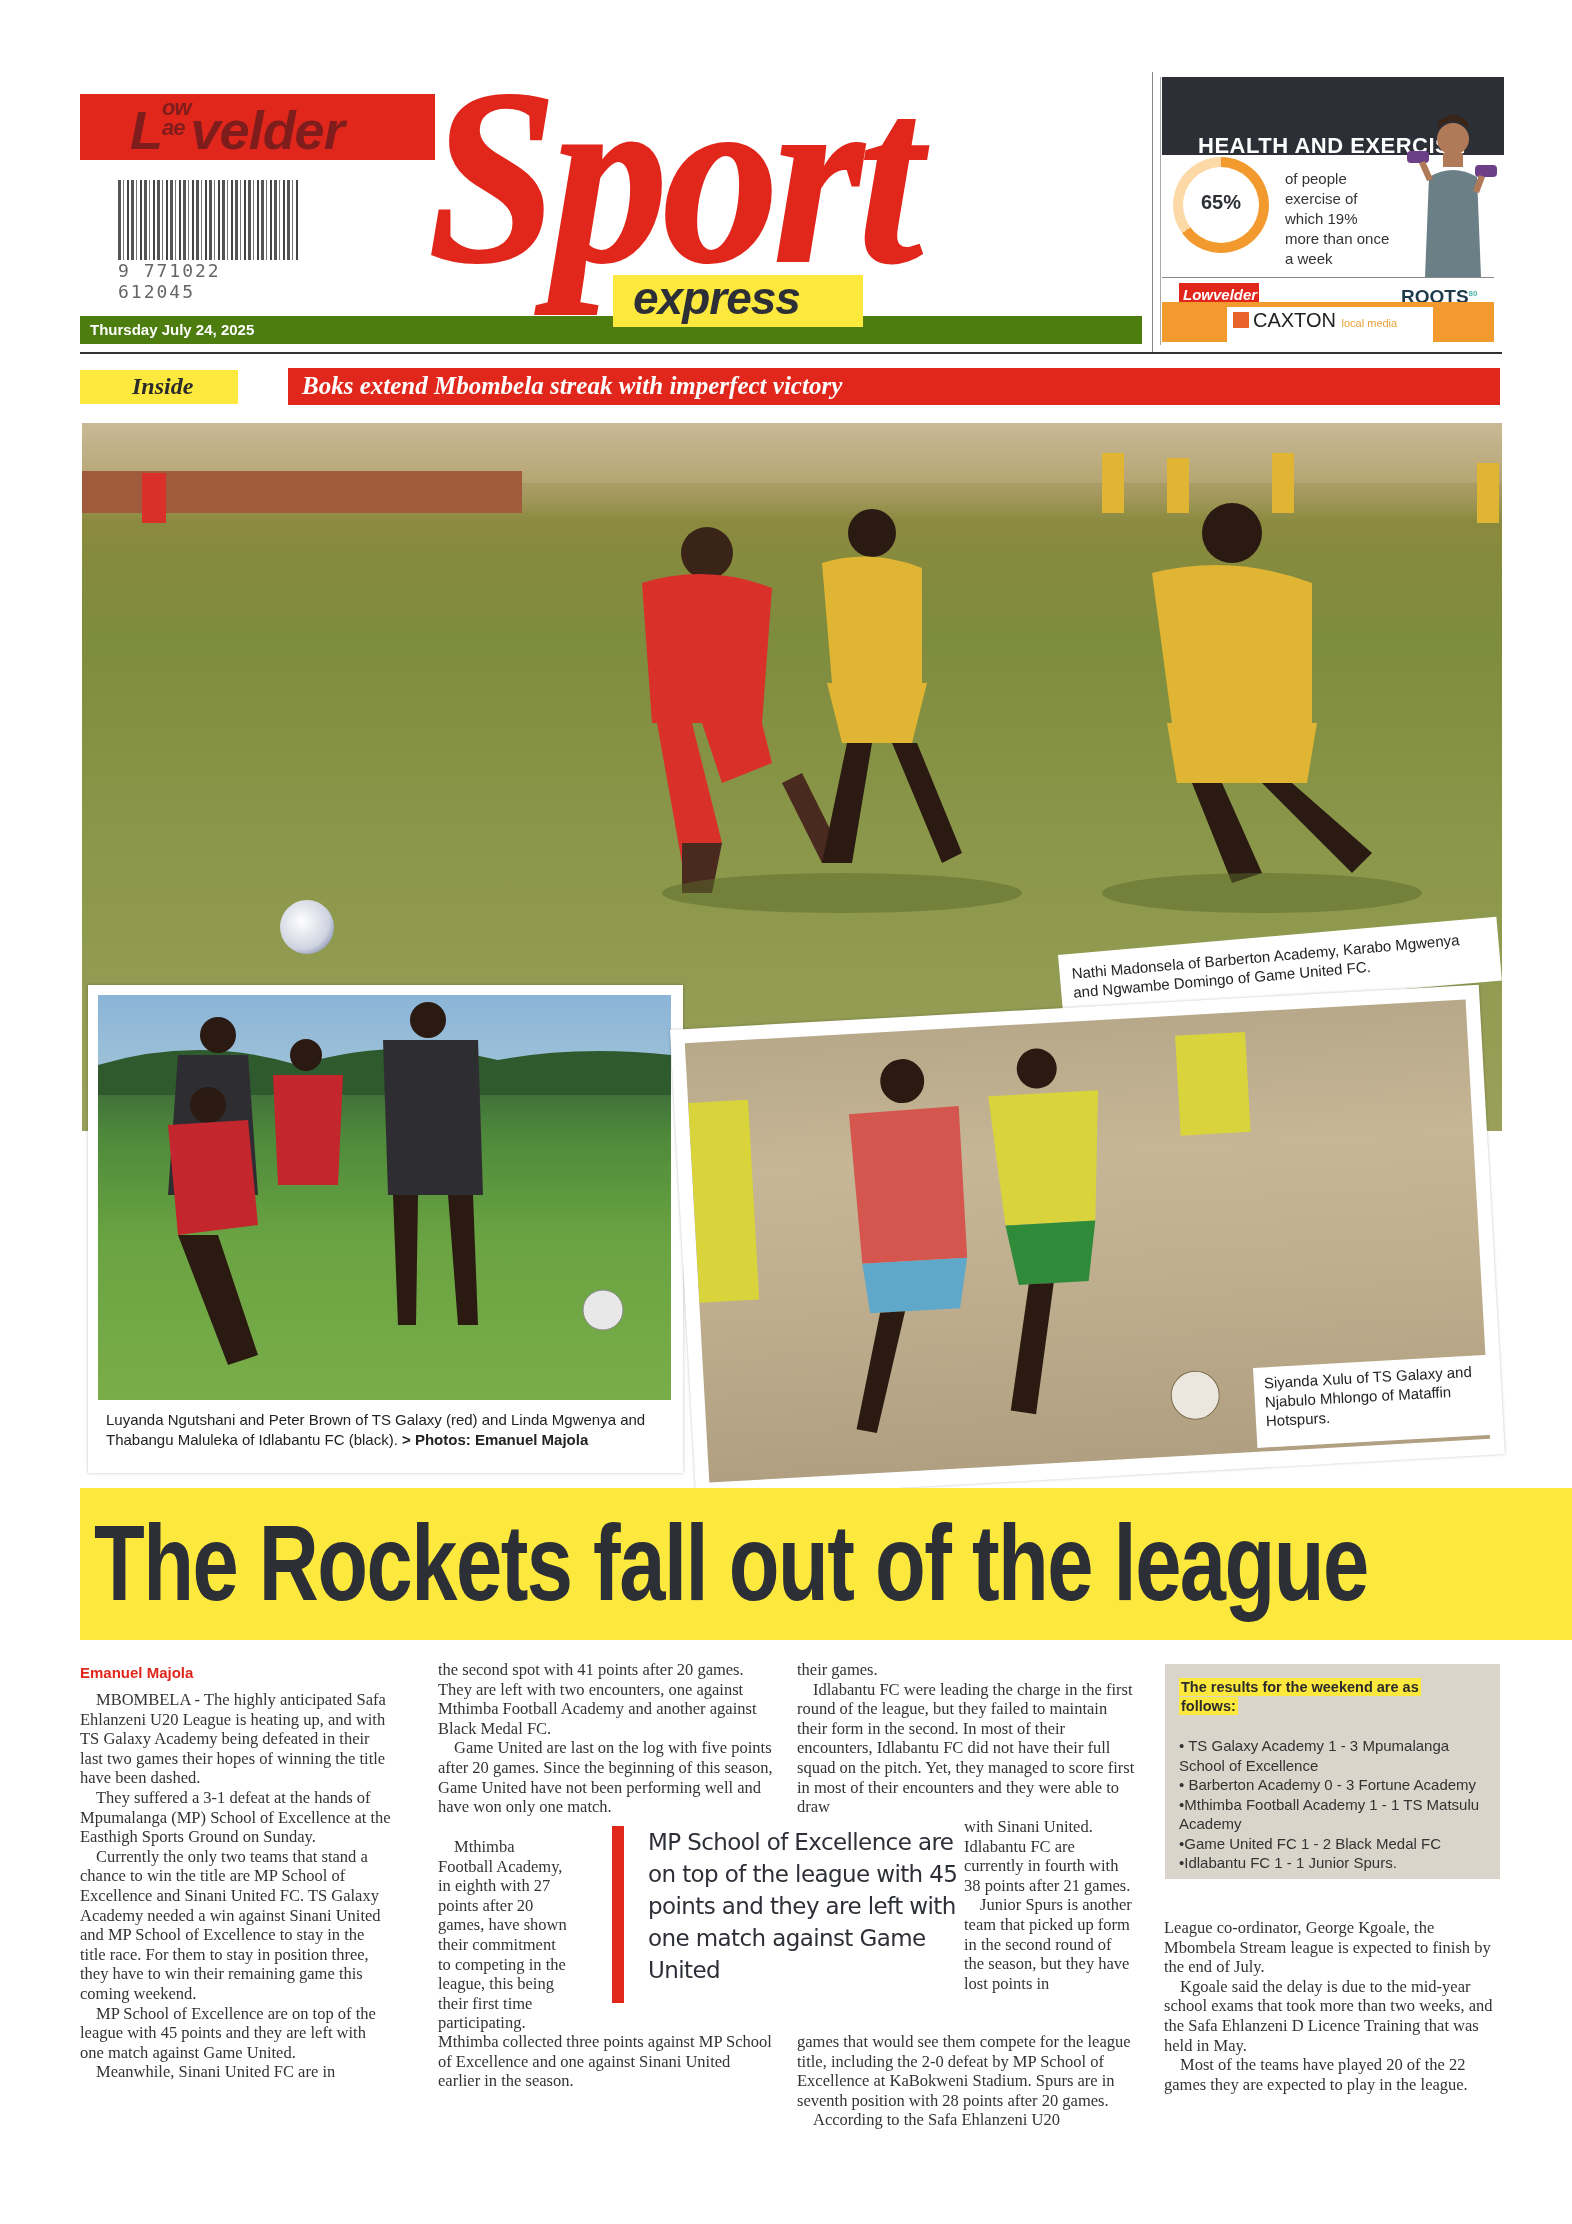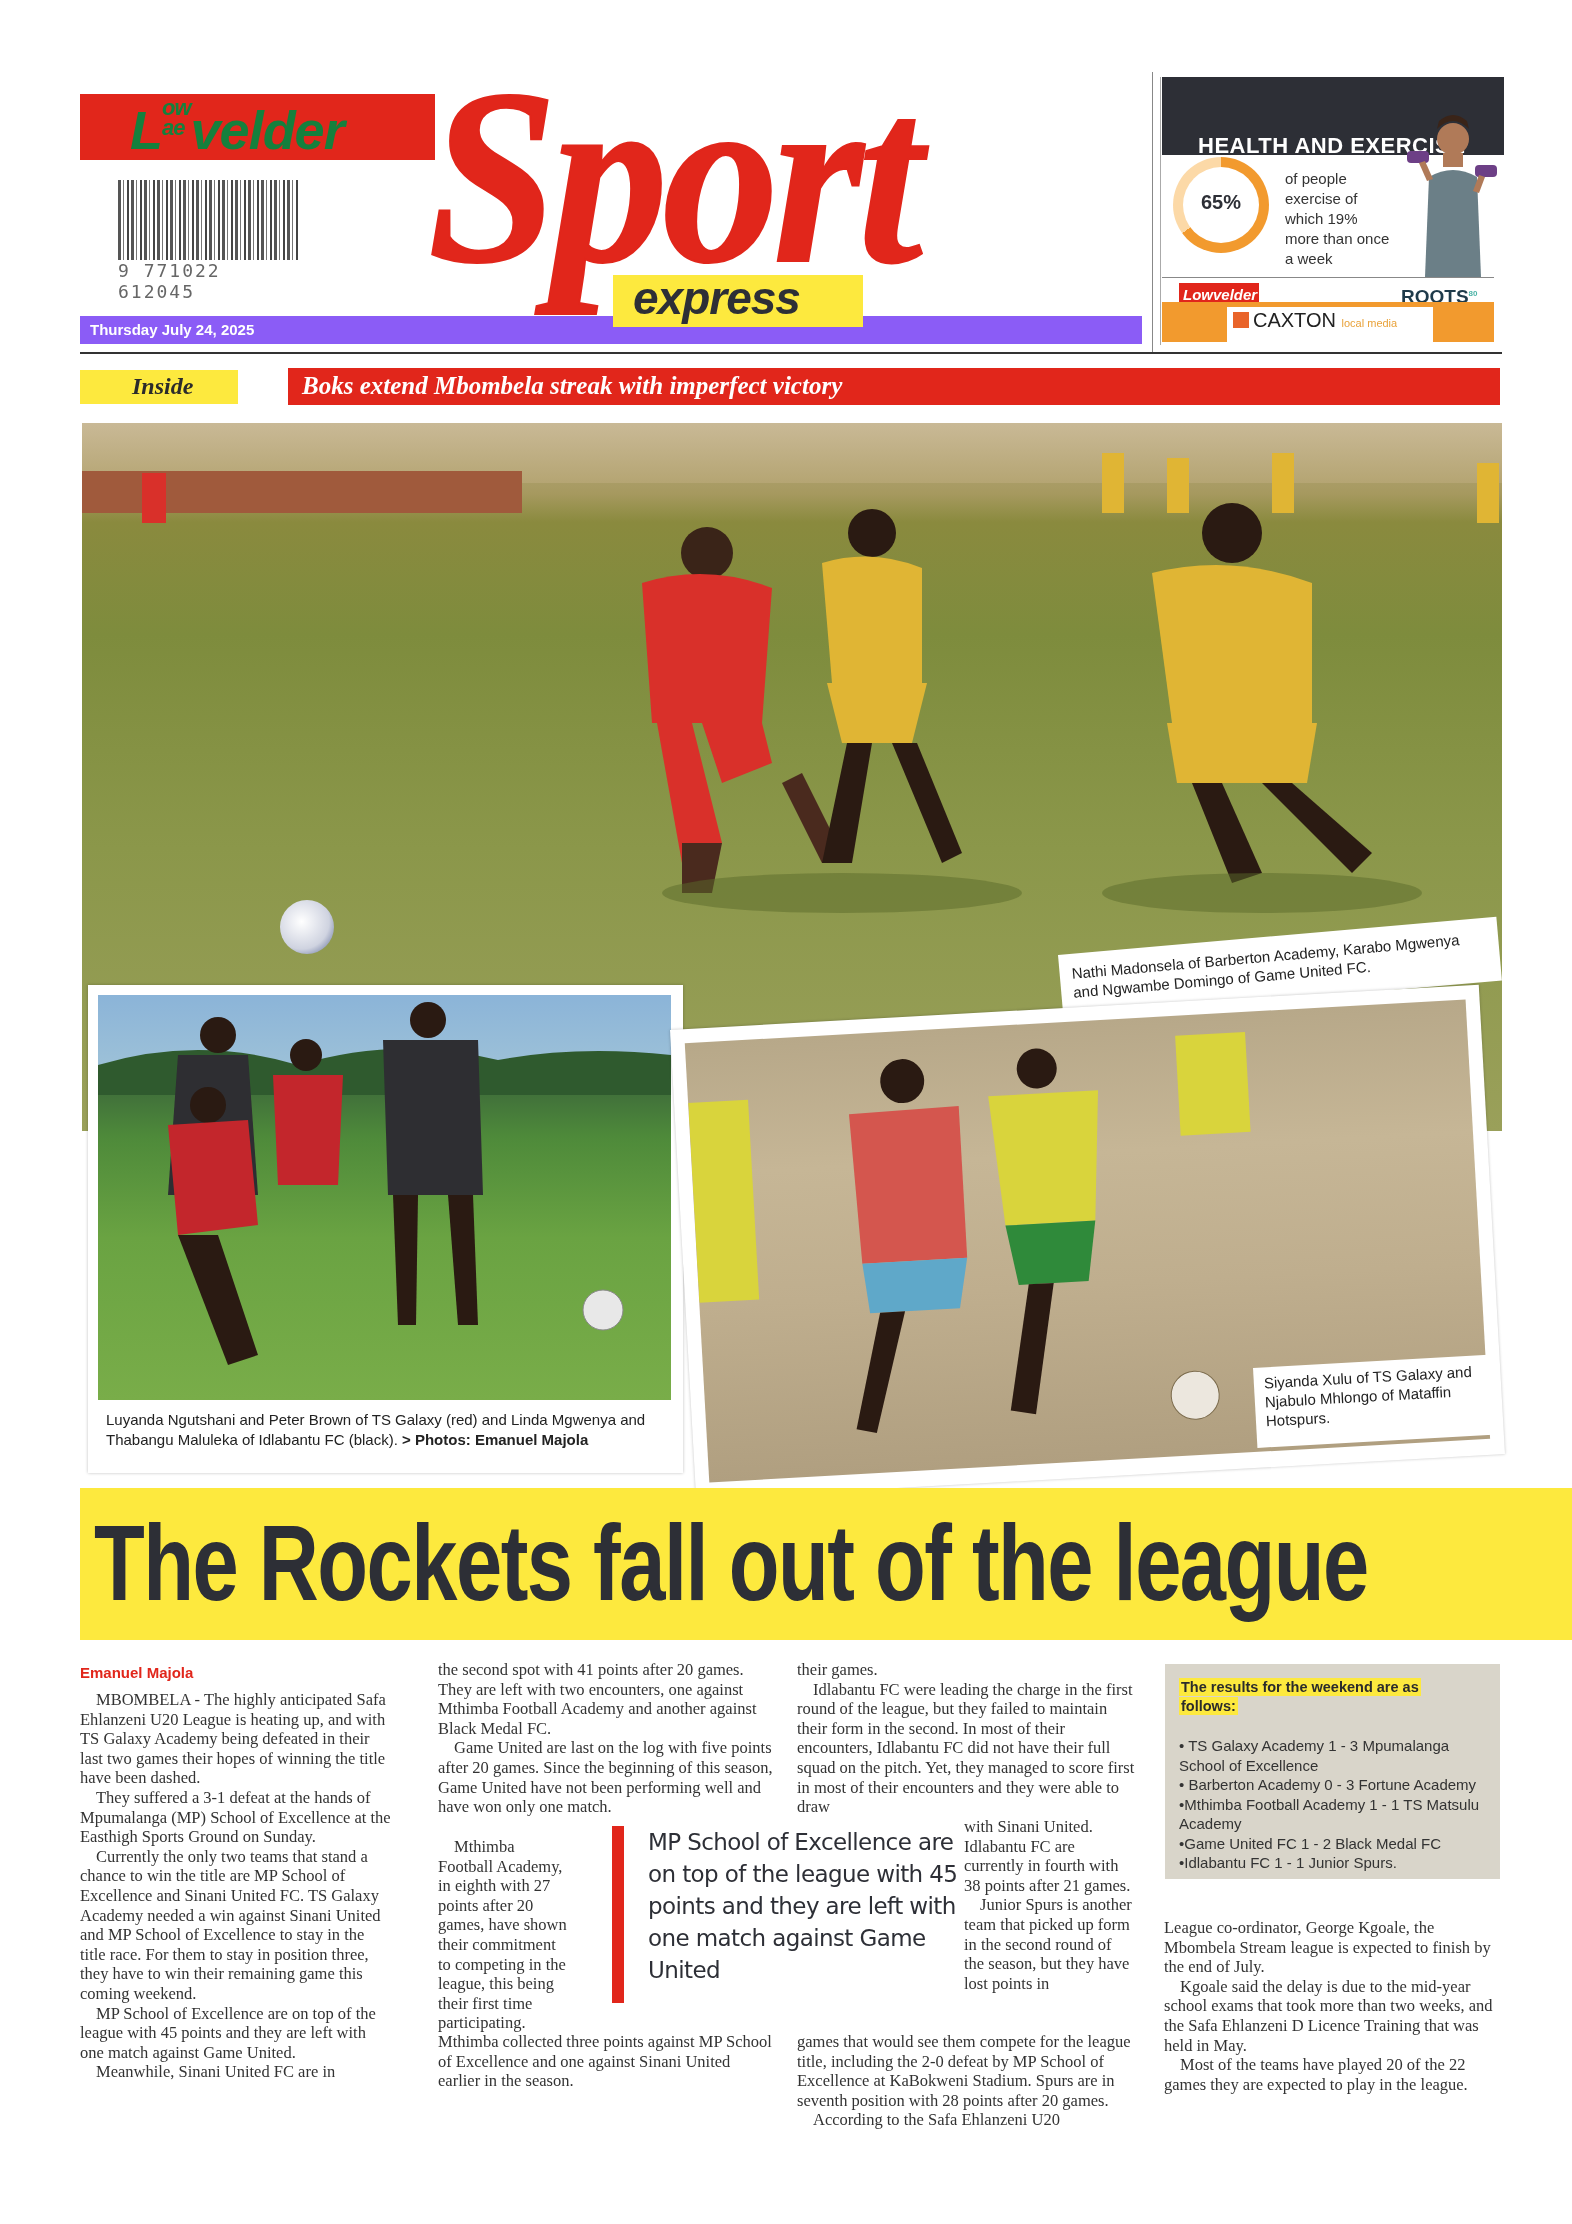--- a/index.html
+++ b/index.html
@@ -1,27 +1,27 @@
 <!DOCTYPE html>
 <html><head>
 <meta charset="utf-8">
 <style>
   * { box-sizing: border-box; margin: 0; padding: 0; }
   html, body { width: 1572px; height: 2224px; background: #ffffff; overflow: hidden; }
   body { position: relative; font-family: "Liberation Serif", serif; color: #2b2b2b; }
 
   
   .mast-bar-top { position: absolute; left: 80px; top: 94px; width: 355px; height: 66px; background: #e1261b; }
-  .lowvelder-logo { position: absolute; left: 130px; top: 98px; font-family: "Liberation Sans", sans-serif; font-weight: 700; font-style: italic; color: #15803d; font-size: 54px; letter-spacing: -1px; line-height: 60px; }
+  .lowvelder-logo { position: absolute; left: 130px; top: 98px; font-family: "Liberation Sans", sans-serif; font-weight: 700; font-style: italic; color: #7f1d1d; font-size: 54px; letter-spacing: -1px; line-height: 60px; }
   .lowvelder-logo .small { font-size: 22px; display: inline-block; line-height: 20px; vertical-align: 14px; }
   .barcode { position: absolute; left: 118px; top: 180px; width: 180px; height: 100px; }
   .barcode-bars { width: 180px; height: 80px;
     background: repeating-linear-gradient(90deg, #555 0 3px, #fff 3px 5px, #777 5px 6px, #fff 6px 9px, #444 9px 11px, #fff 11px 13px); }
   .barcode-num { font-family: "DejaVu Sans Mono", monospace; font-size: 18px; color: #666; letter-spacing: 2px; margin-top: 0px; }
-  .date-bar { position: absolute; left: 80px; top: 316px; width: 1062px; height: 28px; background: #8b5cf6; }
+  .date-bar { position: absolute; left: 80px; top: 316px; width: 1062px; height: 28px; background: #4d7c0f; }
   .date-text { position: absolute; left: 10px; top: 5px; color: #fff; font-family: "Liberation Sans", sans-serif; font-weight: 700; font-size: 15px; }
   .sport-title { position: absolute; left: 428px; top: 62px; font-family: "Liberation Serif", serif; font-weight: 700; font-style: italic; color: #e1261b; font-size: 250px; line-height: 230px; letter-spacing: -6px; -webkit-text-stroke: 2px #e1261b; transform: scaleX(0.93); transform-origin: left top; }
   .express-tag { position: absolute; left: 613px; top: 275px; width: 250px; height: 52px; background: #fde93e; }
   .express-text { position: absolute; left: 20px; top: -4px; font-family: "Liberation Sans", sans-serif; font-weight: 700; font-style: italic; color: #2d2f36; font-size: 46px; letter-spacing: -1px; }
 
   
   .ad { position: absolute; left: 1160px; top: 77px; width: 343px; height: 268px; border-left: 1px solid #aaa; }
   .ad-head { position: absolute; left: 1px; top: 0; width: 342px; height: 78px; background: #2d2f36; }
   .ad-title { position: absolute; left: 36px; top: 8px; color: #fff; font-family: "Liberation Sans", sans-serif; font-weight: 700; font-size: 22px; letter-spacing: 0.5px; margin-top: 48px; }
   .ad-ring { position: absolute; left: 12px; top: 80px; width: 96px; height: 96px; border-radius: 50%;

